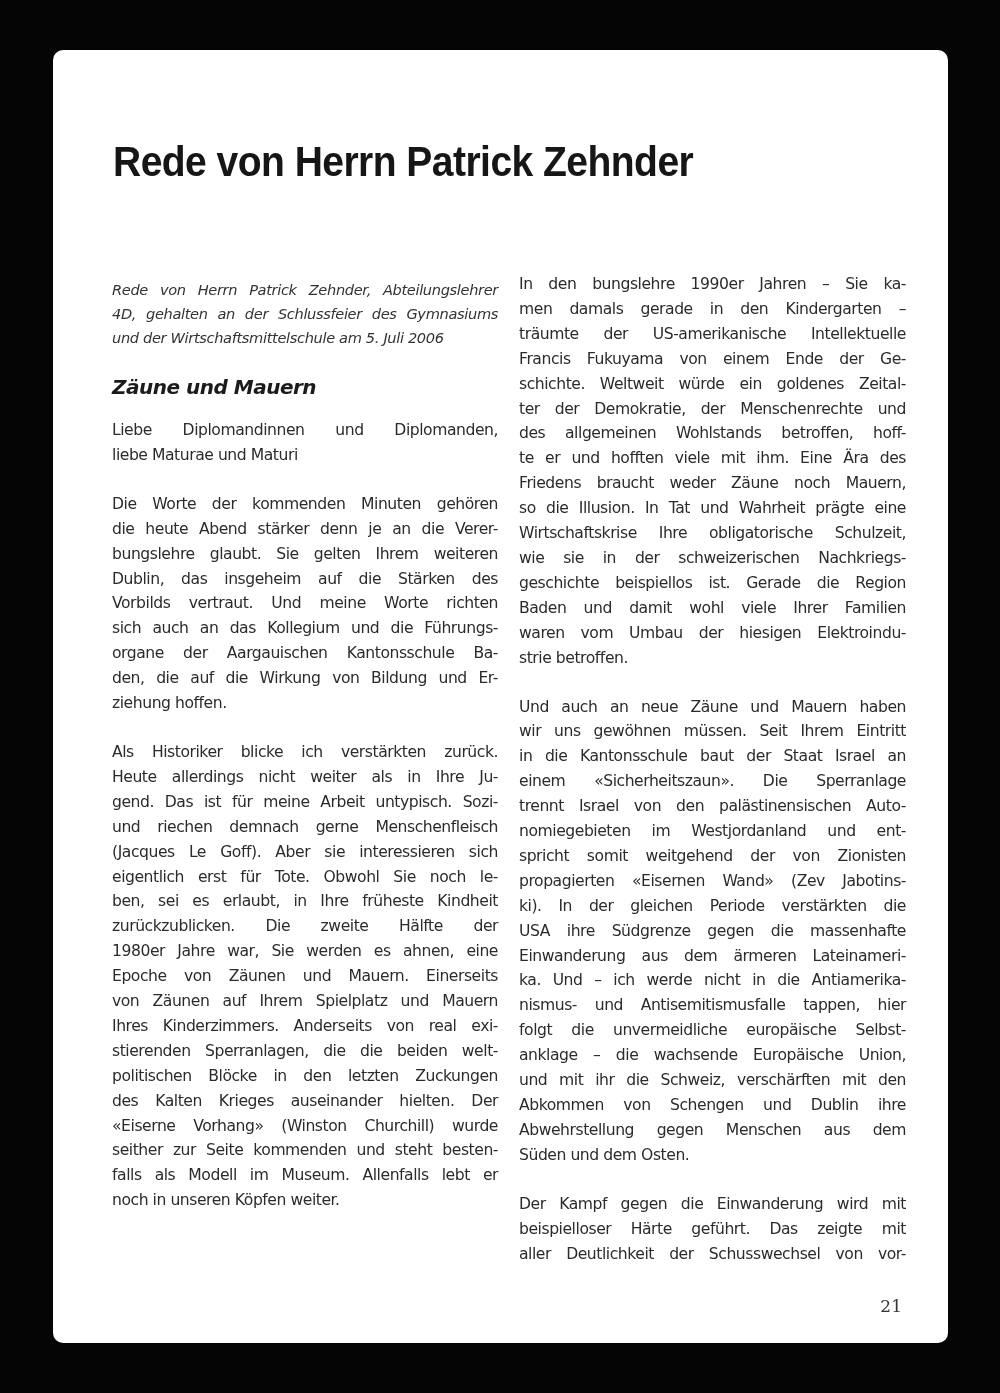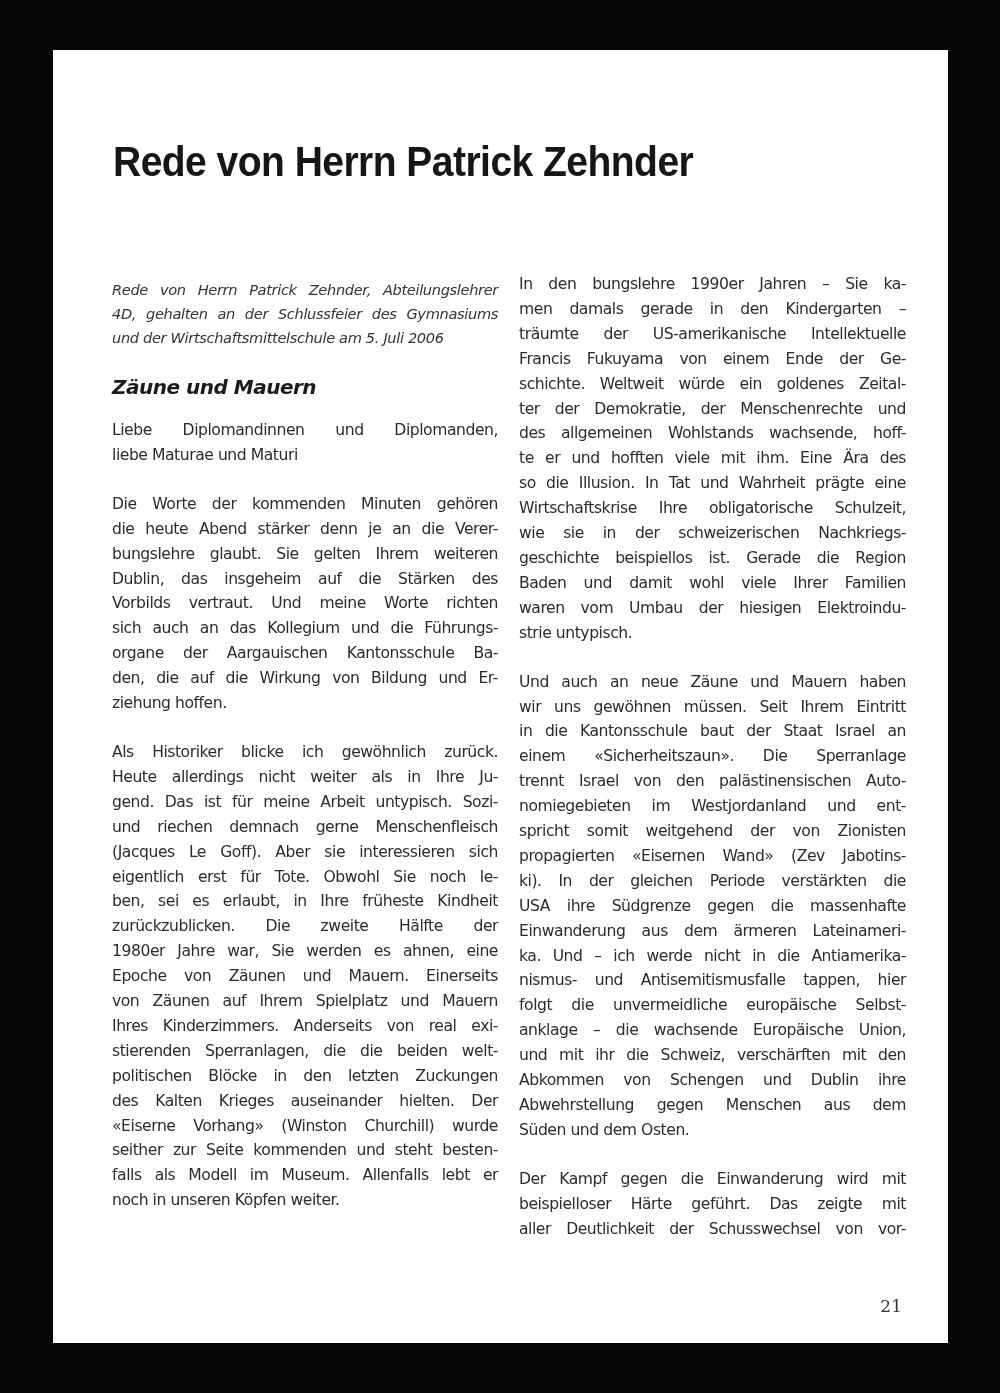--- a/index.html
+++ b/index.html
@@ -14,20 +14,21 @@
       overflow: hidden;
       font-family: "DejaVu Sans", "Liberation Sans", sans-serif;
     }
     .page {
       position: absolute;
       left: 53px;
       top: 50px;
       width: 895px;
       height: 1293px;
       background: #ffffff;
+      border-radius: 10px;
     }
     .title {
       position: absolute;
       left: 60px;
       top: 88px;
       margin: 0;
       font-family: "Liberation Sans", sans-serif;
       font-weight: bold;
       font-size: 42px;
       letter-spacing: -0.6px;
@@ -116,21 +117,21 @@
       <span class="line">bungslehre glaubt. Sie gelten Ihrem weiteren</span>
       <span class="line">Dublin, das insgeheim auf die Stärken des</span>
       <span class="line">Vorbilds vertraut. Und meine Worte richten</span>
       <span class="line">sich auch an das Kollegium und die Führungs-</span>
       <span class="line">organe der Aargauischen Kantonsschule Ba-</span>
       <span class="line">den, die auf die Wirkung von Bildung und Er-</span>
       <span class="line last">ziehung hoffen.</span>
     </p>
 
     <p class="para gap">
-      <span class="line">Als Historiker blicke ich gewöhnlich zurück.</span>
+      <span class="line">Als Historiker blicke ich verstärkten zurück.</span>
       <span class="line">Heute allerdings nicht weiter als in Ihre Ju-</span>
       <span class="line">gend. Das ist für meine Arbeit untypisch. Sozi-</span>
       <span class="line">und riechen demnach gerne Menschenfleisch</span>
       <span class="line">(Jacques Le Goff). Aber sie interessieren sich</span>
       <span class="line">eigentlich erst für Tote. Obwohl Sie noch le-</span>
       <span class="line">ben, sei es erlaubt, in Ihre früheste Kindheit</span>
       <span class="line">zurückzublicken. Die zweite Hälfte der</span>
       <span class="line">1980er Jahre war, Sie werden es ahnen, eine</span>
       <span class="line">Epoche von Zäunen und Mauern. Einerseits</span>
       <span class="line">von Zäunen auf Ihrem Spielplatz und Mauern</span>
@@ -146,29 +147,30 @@
   </div>
 
   <div class="col col-right" style="top:222px;">
     <p class="para">
       <span class="line">In den bungslehre 1990er Jahren – Sie ka-</span>
       <span class="line">men damals gerade in den Kindergarten –</span>
       <span class="line">träumte der US-amerikanische Intellektuelle</span>
       <span class="line">Francis Fukuyama von einem Ende der Ge-</span>
       <span class="line">schichte. Weltweit würde ein goldenes Zeital-</span>
       <span class="line">ter der Demokratie, der Menschenrechte und</span>
-      <span class="line">des allgemeinen Wohlstands wachsende, hoff-</span>
+      <span class="line">des allgemeinen Wohlstands betroffen, hoff-</span>
       <span class="line">te er und hofften viele mit ihm. Eine Ära des</span>
+      <span class="line">Friedens braucht weder Zäune noch Mauern,</span>
       <span class="line">so die Illusion. In Tat und Wahrheit prägte eine</span>
       <span class="line">Wirtschaftskrise Ihre obligatorische Schulzeit,</span>
       <span class="line">wie sie in der schweizerischen Nachkriegs-</span>
       <span class="line">geschichte beispiellos ist. Gerade die Region</span>
       <span class="line">Baden und damit wohl viele Ihrer Familien</span>
       <span class="line">waren vom Umbau der hiesigen Elektroindu-</span>
-      <span class="line last">strie untypisch.</span>
+      <span class="line last">strie betroffen.</span>
     </p>
 
     <p class="para gap">
       <span class="line">Und auch an neue Zäune und Mauern haben</span>
       <span class="line">wir uns gewöhnen müssen. Seit Ihrem Eintritt</span>
       <span class="line">in die Kantonsschule baut der Staat Israel an</span>
       <span class="line">einem «Sicherheitszaun». Die Sperranlage</span>
       <span class="line">trennt Israel von den palästinensischen Auto-</span>
       <span class="line">nomiegebieten im Westjordanland und ent-</span>
       <span class="line">spricht somit weitgehend der von Zionisten</span>

